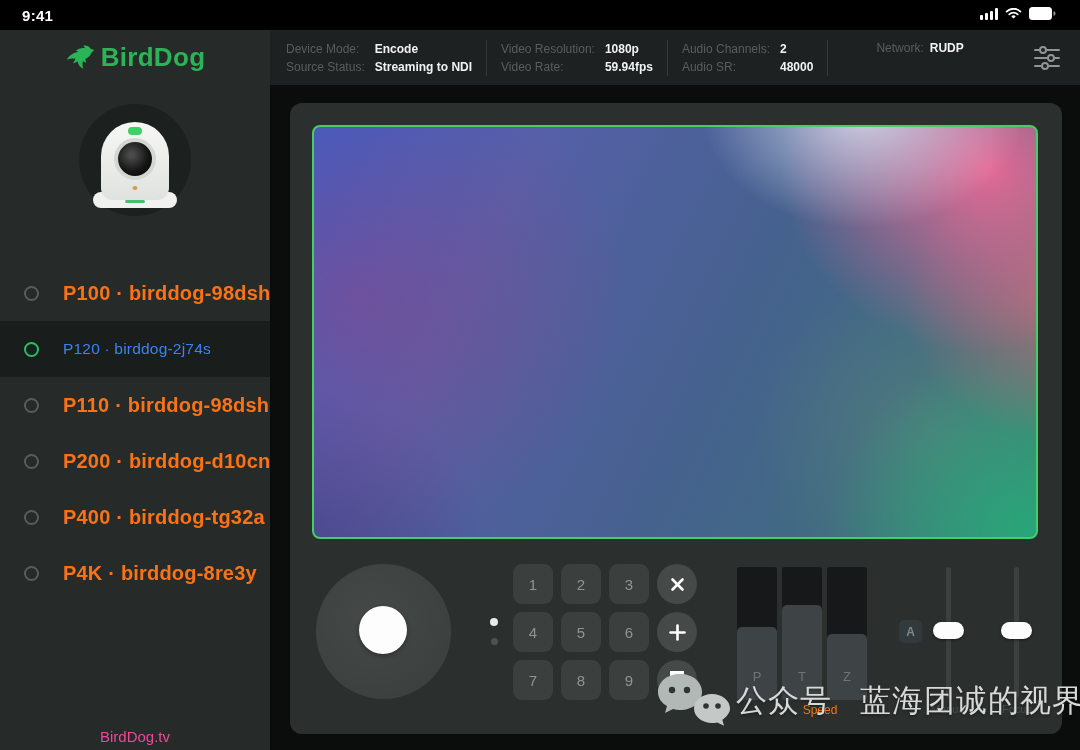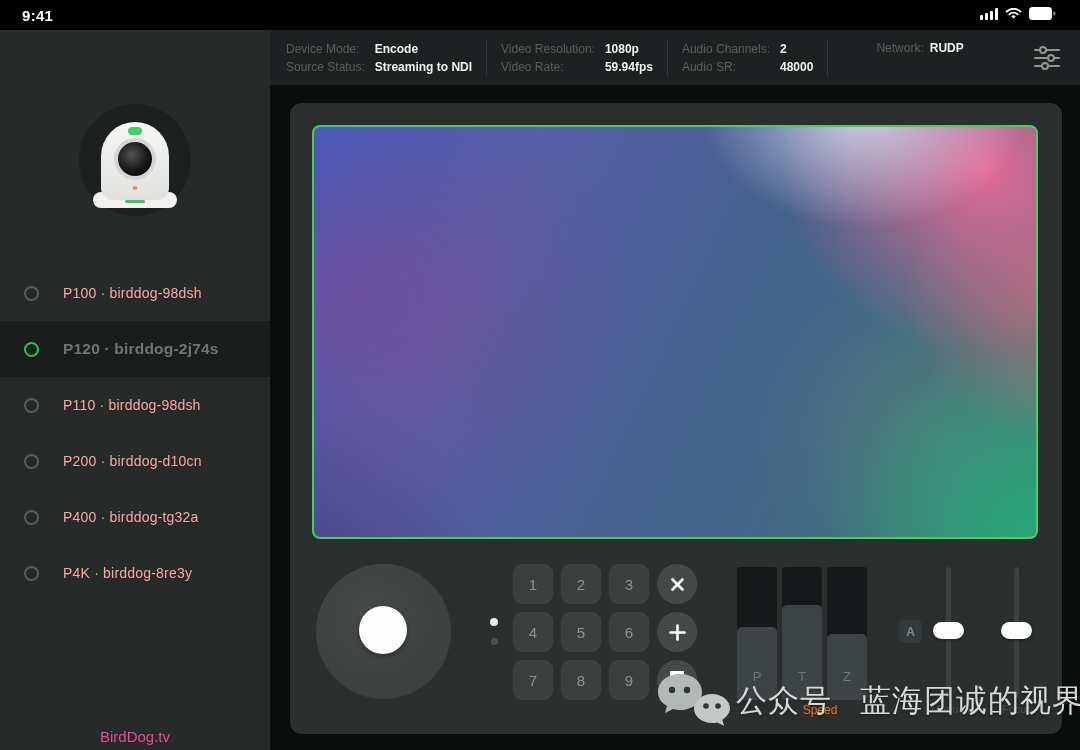--- a/index.html
+++ b/index.html
@@ -25,22 +25,22 @@
   .cam-lens{position:absolute;left:50%;top:20px;transform:translateX(-50%);width:34px;height:34px;border-radius:50%;
     background:radial-gradient(circle at 40% 38%,#4a4a4a 8%,#161616 55%,#000 100%);}
   .cam-led{position:absolute;left:50%;top:5px;transform:translateX(-50%);width:14px;height:8px;border-radius:4px;background:#3ed164;}
   .cam-dot{position:absolute;left:50%;top:64px;transform:translateX(-50%);width:5px;height:4px;border-radius:50%;background:#d99b4a;}
 
   .device-list{position:absolute;left:0;top:235px;width:270px;}
   .device{height:56px;display:flex;align-items:center;padding-left:24px;cursor:pointer;}
   .device.selected{background:#191d1c;}
   .radio{width:15px;height:15px;border-radius:50%;border:2.5px solid #575d5b;margin-right:24px;flex:none;}
   .device.selected .radio{border-color:#2dbb66;background:radial-gradient(circle,#13221a 40%,#16251d 100%);}
-  .dev-label{color:#fca5a5;font-size:14px;letter-spacing:.2px;white-space:nowrap;}
-  .device.selected .dev-label{color:#737373;font-weight:bold;font-size:15.5px;}
+  .dev-label{color:#f97316;font-size:20px;letter-spacing:.2px;white-space:nowrap;font-weight:bold;}
+  .device.selected .dev-label{color:#3b82f6;font-weight:normal;font-size:15.5px;}
   .side-footer{position:absolute;left:0;top:698px;width:270px;text-align:center;color:#ec4899;font-size:15px;}
 
   
   .header{position:absolute;left:270px;top:30px;width:810px;height:55px;background:#1d2121;
     display:flex;align-items:center;padding:0 20px 0 16px;}
   .hgroup{display:flex;column-gap:10px;}
   .hcol{display:flex;flex-direction:column;row-gap:4px;}
   .hlabel{color:#585e5c;font-size:12px;white-space:nowrap;}
   .hvalue{color:#f1f2f1;font-size:12px;font-weight:bold;white-space:nowrap;}
   .hdivider{width:1px;height:36px;background:#353a39;margin:0 14px;flex:none;}
@@ -128,20 +128,26 @@
       <span>
         <svg width="27" height="13" viewBox="0 0 27 13">
           <rect x="0" y="0" width="23" height="13" rx="3.5" fill="#fff"></rect>
           <path d="M24.5 4.2v4.6c1.2-.3 2-1.2 2-2.3s-.8-2-2-2.3z" fill="#fff" opacity=".6"></path>
         </svg>
       </span>
     </span>
   </div>
 
   <div class="sidebar">
+    <div class="brand">
+      <svg width="32" height="28" viewBox="0 0 34 30">
+        <path fill="#2bb457" d="M31 6.5 27.4 5c-1.7-2.5-4.7-3.8-7.8-3.2l1.9 2.7c-3.5-.7-7.2.2-9.9 2.7l2.5 1.2C9 9.2 4.4 12.3 1.7 17c3.1-1.4 6.4-1.8 9.5-1.2l-2.7 5.2 5-2.3c.4 3.5 2.7 6.4 6 7.9-1-2.7-1.2-5.6-.4-8.3l3.5 2.1-1-4.3c2.9-1 5.2-3.3 6.2-6.2z"></path>
+      </svg>
+      <span class="brand-text">BirdDog</span>
+    </div>
 
     <div class="cam-bg">
       <div class="cam-base"></div>
       <div class="cam-body">
         <div class="cam-led"></div>
         <div class="cam-lens-ring"></div>
         <div class="cam-lens"></div>
         <div class="cam-dot"></div>
       </div>
       <div class="cam-brandmark"></div>

